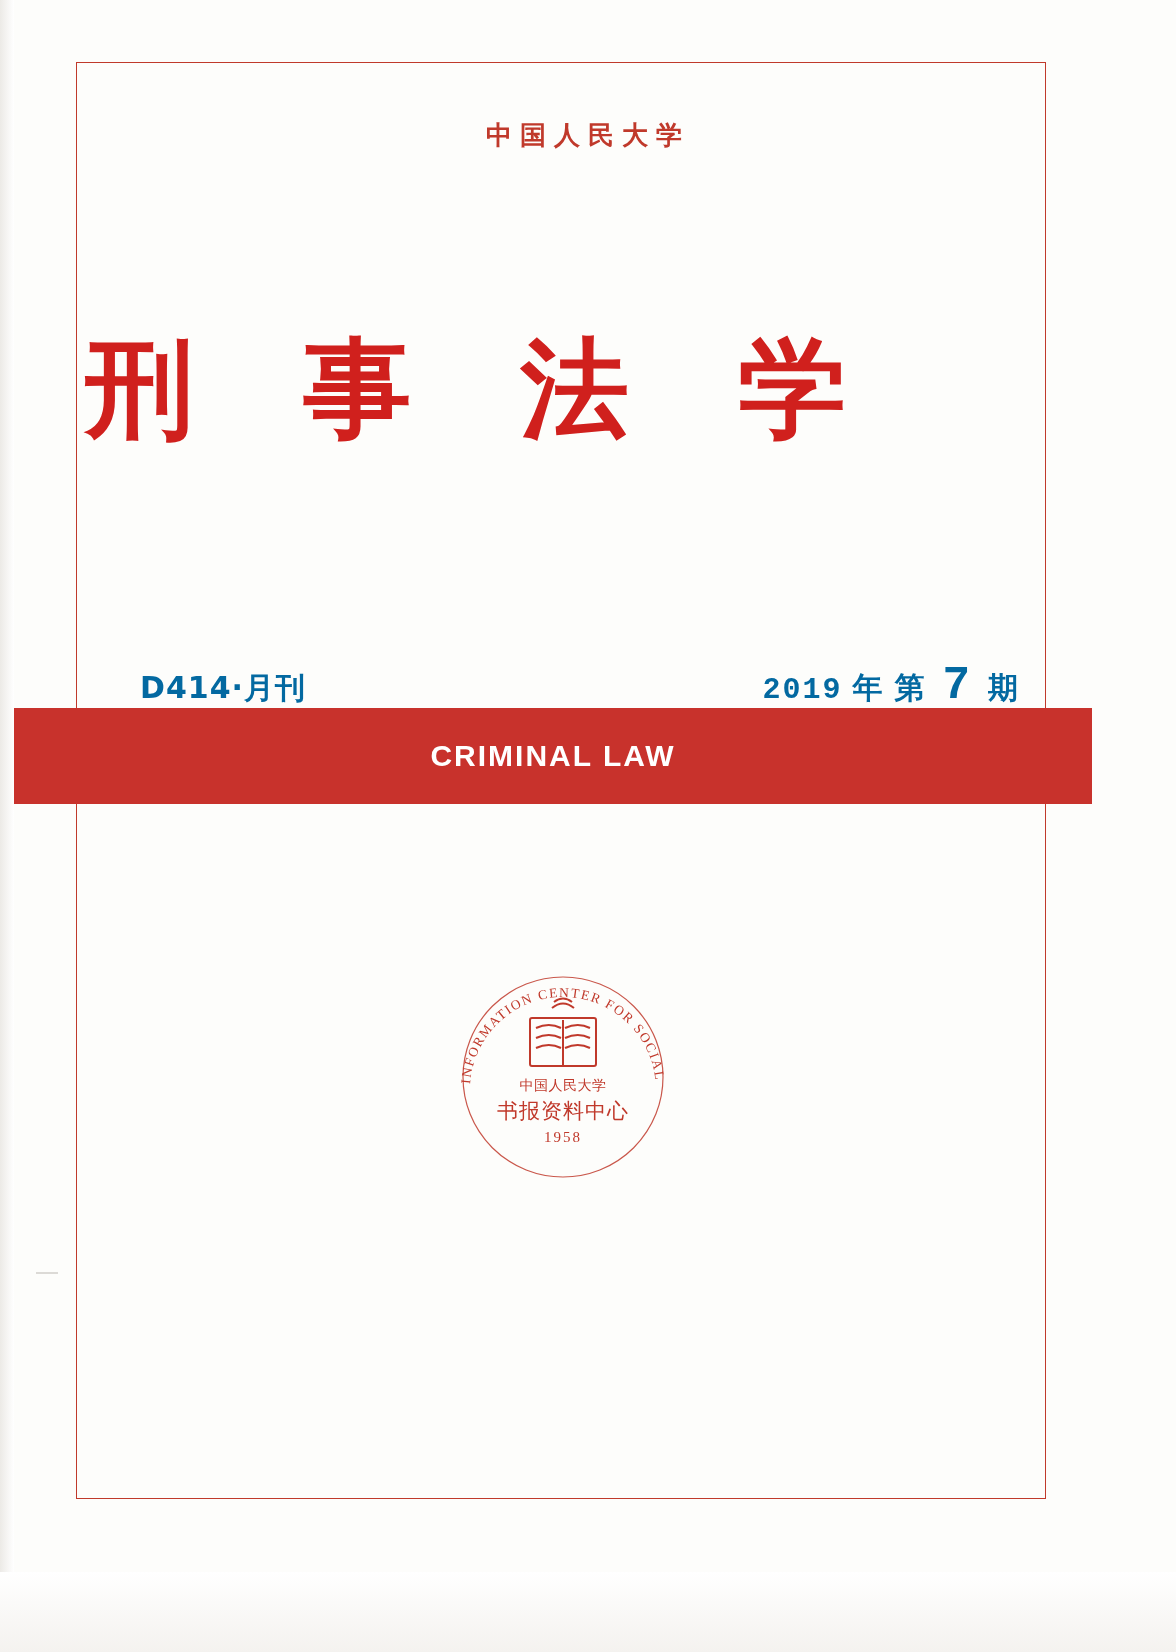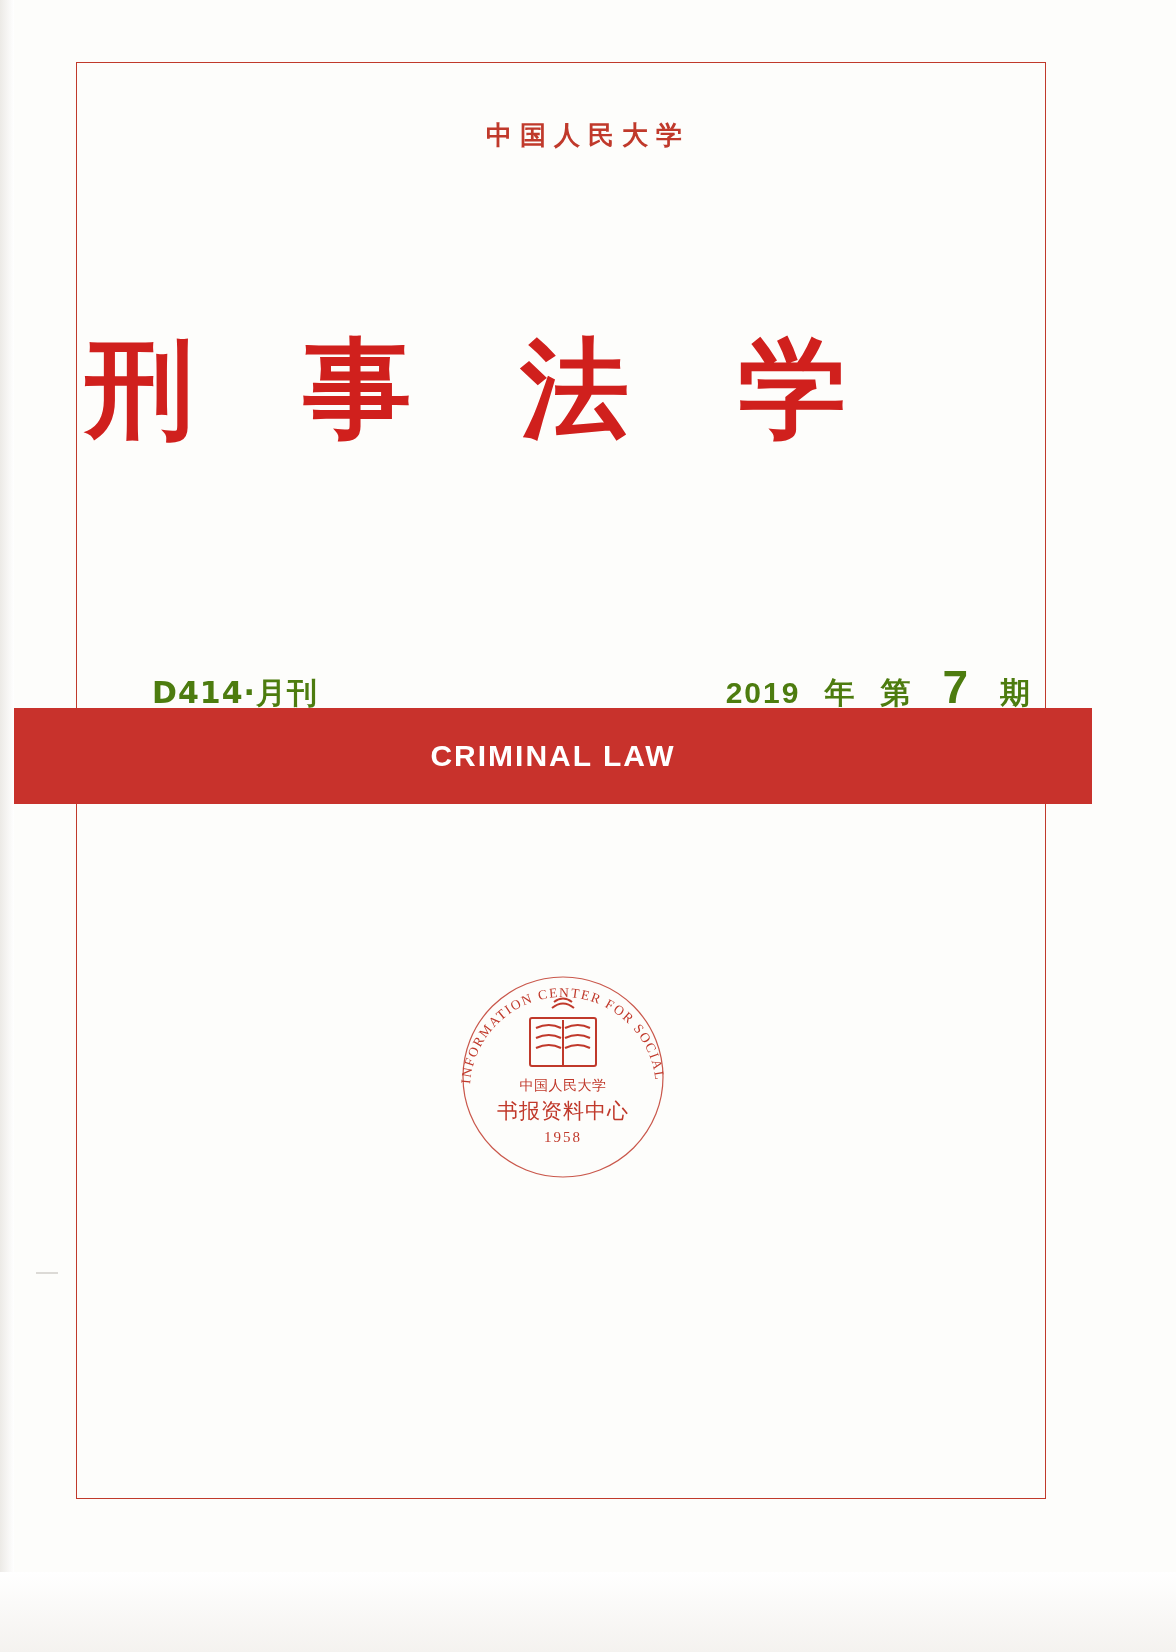--- a/index.html
+++ b/index.html
@@ -62,42 +62,42 @@
     letter-spacing: 36px;
     font-weight: bold;
     line-height: 1.1;
     text-indent: 36px;
     font-family: "DejaVu Sans", sans-serif;
   }
 
   
   #issue-row {
     position: absolute;
-    left: 152px;
+    left: 140px;
     top: 660px;
     width: 880px;
     display: flex;
     justify-content: space-between;
     align-items: baseline;
-    color: #4d7c0f;
+    color: #0369a1;
   }
   #cn-code {
     font-size: 30px;
     font-weight: bold;
     letter-spacing: 1px;
     font-family: "DejaVu Sans", sans-serif;
   }
   #issue-info {
     font-size: 30px;
     font-weight: bold;
     letter-spacing: 2px;
     display: flex;
     align-items: baseline;
-    gap: 24px;
-    font-family: Liberation Sans, sans-serif;
+    gap: 10px;
+    font-family: Liberation Mono, monospace;
     justify-content: flex-end;
   }
   #issue-number {
     font-size: 46px;
     font-weight: bold;
     padding: 0 6px;
   }
 
   
   #red-band {

